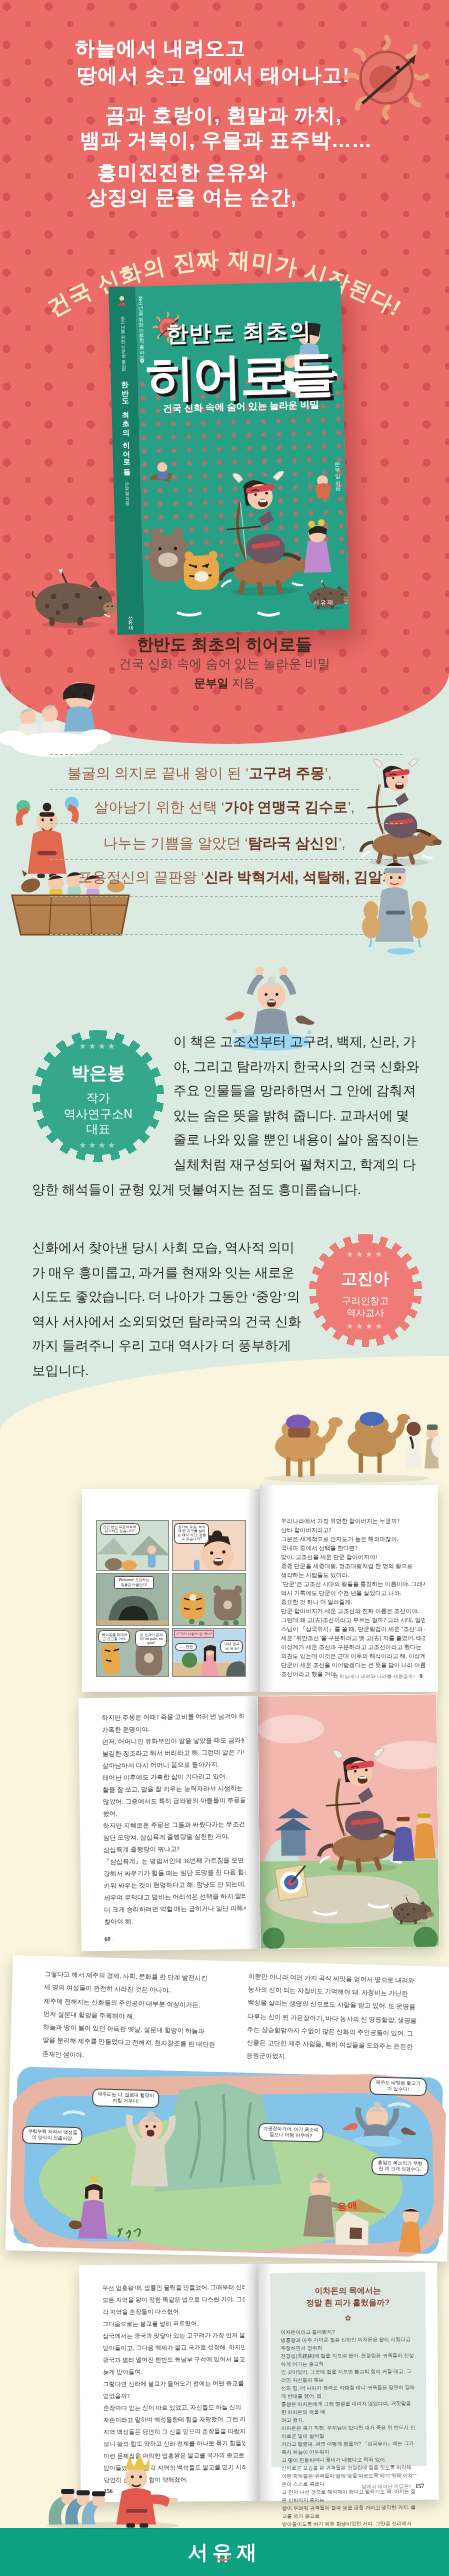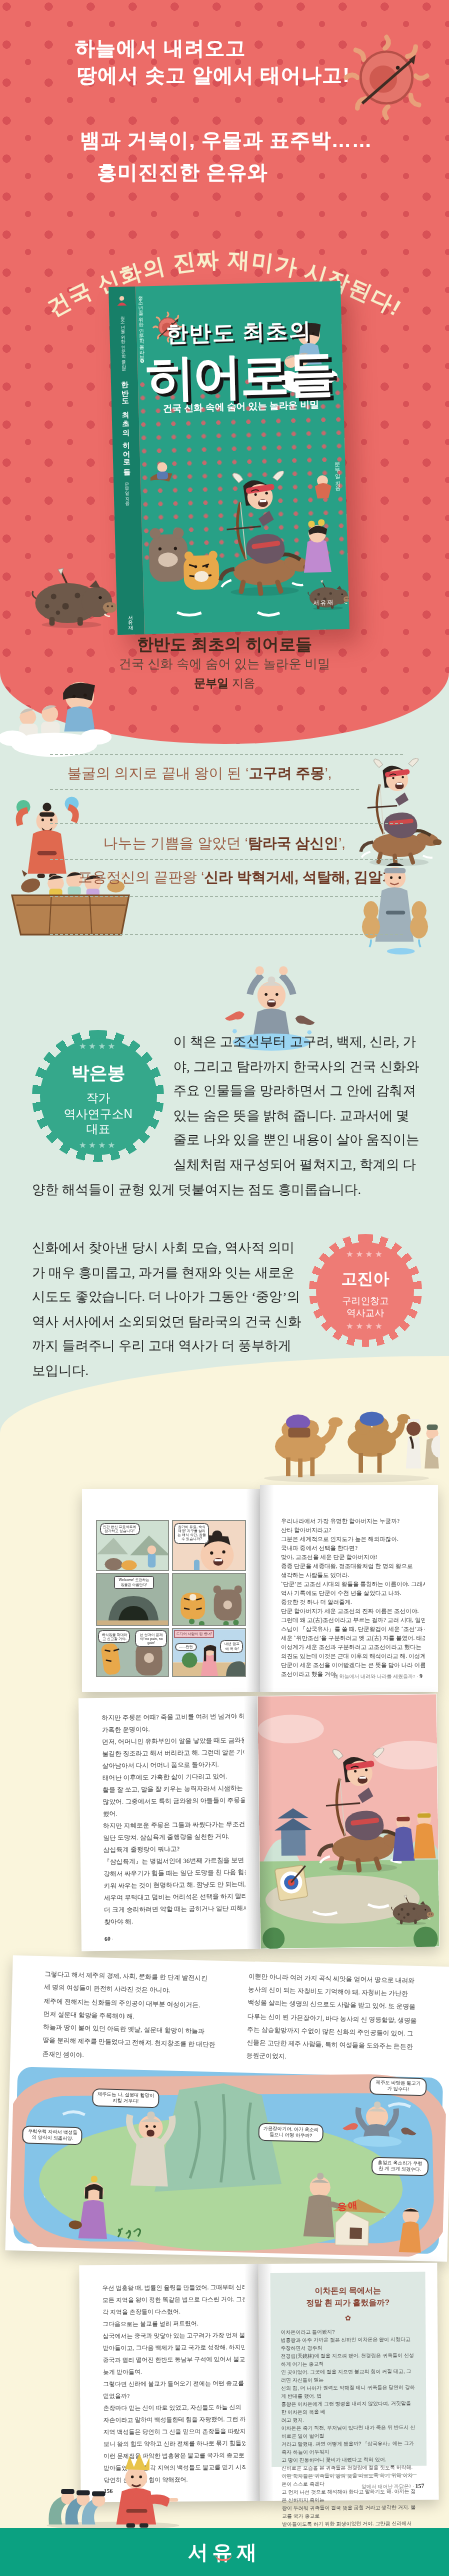--- a/index.html
+++ b/index.html
@@ -187,22 +187,24 @@
       <path d="M20 64 q-10 -6 -6 -14" stroke="#574437" stroke-width="3" fill="none"></path>
     </symbol>
   </defs>
 </svg>
 
 <div class="stage">
 
   <section class="hero">
     <p class="slogan" style="left:75px;top:35px">하늘에서 내려오고</p>
     <p class="slogan" style="left:77px;top:62px">땅에서 솟고 알에서 태어나고!</p>
+    <p class="slogan" style="left:105px;top:102px">곰과 호랑이, 흰말과 까치,</p>
     <p class="slogan" style="left:80px;top:127px">뱀과 거북이, 우물과 표주박……</p>
     <p class="slogan" style="left:97px;top:159px">흥미진진한 은유와</p>
+    <p class="slogan" style="left:87px;top:184px">상징의 문을 여는 순간,</p>
 
     <svg class="abs" style="left:338px;top:29px" width="97" height="97" viewBox="0 0 120 120">
         <use href="#sun"></use>
       </svg>
 
     <svg class="abs arc-svg" style="left:22px;top:213px" width="405" height="116" viewBox="0 0 734 210">
       <defs>
           <path id="arcp" d="M 60 186 Q 367 10 674 186" fill="none"></path>
         </defs>
       <text><textPath href="#arcp" startOffset="50%" text-anchor="middle">건국 신화의 진짜 재미가 시작된다!</textPath></text>
@@ -317,20 +319,21 @@
     <circle cx="70" cy="26" r="8" fill="#2c2420"></circle>
       <rect x="56" y="36" width="28" height="8" rx="4" fill="#2c2420"></rect>
     <circle cx="62" cy="50" r="2.4" fill="#241a14"></circle>
       <circle cx="78" cy="50" r="2.4" fill="#241a14"></circle>
     <path d="M60 64 q10 10 20 0 l-4 10 -12 0z" fill="#3a2a22"></path>
     <path d="M44 76 q26 -14 52 0 l10 74 -72 0z" fill="#e0694f"></path>
     <rect x="52" y="108" width="36" height="8" rx="4" fill="#8a3a30"></rect>
     <rect x="52" y="150" width="14" height="8" rx="3" fill="#3a2a22"></rect>
       <rect x="74" y="150" width="14" height="8" rx="3" fill="#3a2a22"></rect>
   </svg>
+  <p class="tag" style="top:798px"><span>살아남기 위한 선택 ‘</span><b>가야 연맹국 김수로</b><span>’,</span></p>
   <div class="wavy" style="top:823px"></div>
 
   <p class="tag" style="top:834px"><span>나누는 기쁨을 알았던 ‘</span><b>탐라국 삼신인</b><span>’,</span></p>
   <div class="wavy" style="top:859px"></div>
 
   <svg class="abs" style="left:1.1px;top:857px" width="139" height="82" viewBox="0 0 250 150">
     <ellipse cx="52" cy="52" rx="18" ry="12" fill="#8a5c3c" transform="rotate(-18 52 52)"></ellipse>
     <path d="M40 36 l-4 -12 10 6z" fill="#6e4830"></path>
     <circle cx="98" cy="48" r="15" fill="#f6ccb0"></circle>
       <path d="M84 42 q12 -14 28 -4z" fill="#2c2420"></path>

